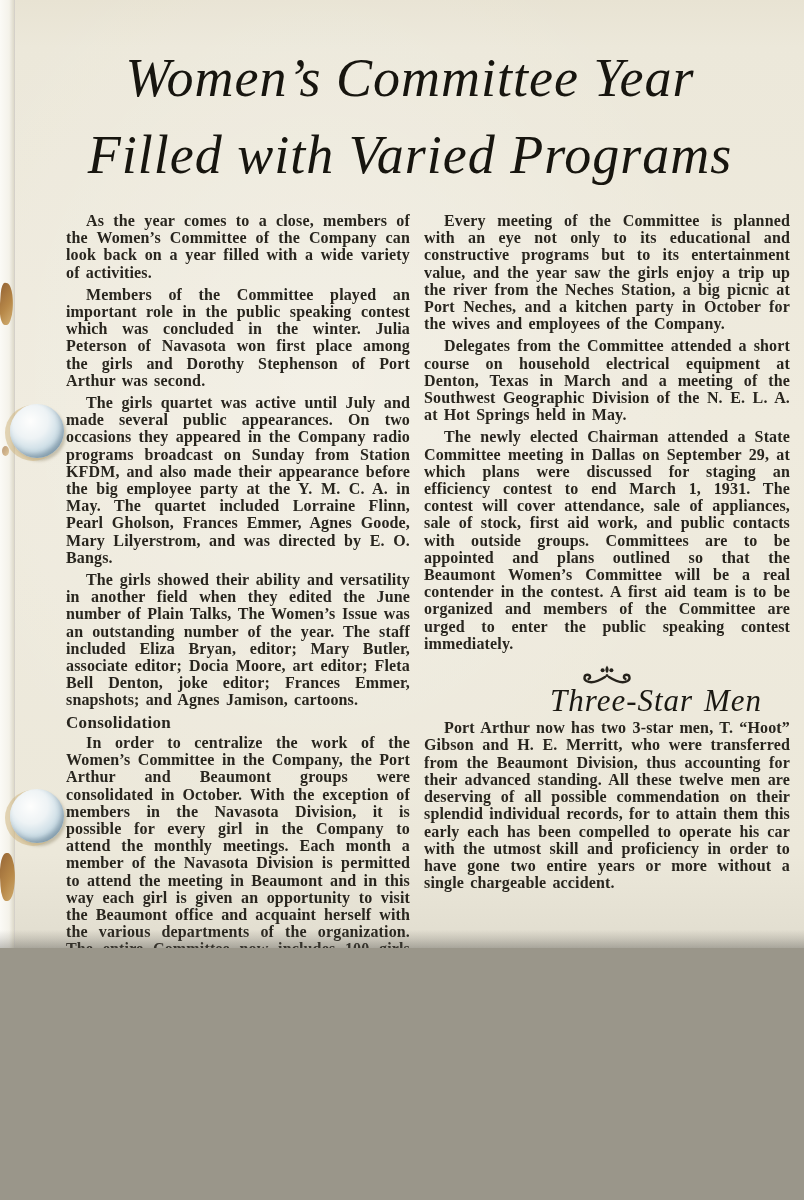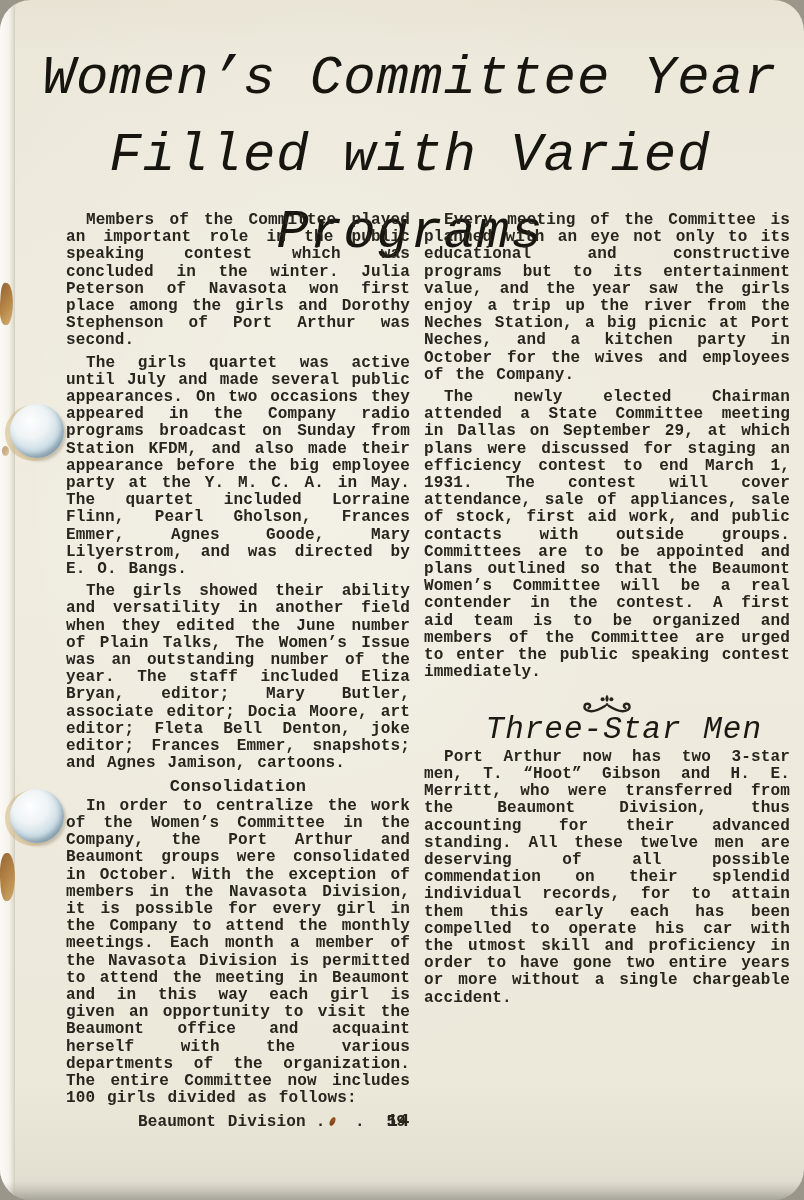--- a/index.html
+++ b/index.html
@@ -1,23 +1,22 @@
 <!DOCTYPE html>
 <html><head>
 <meta charset="utf-8">
 <style>
   html,body { margin:0; padding:0; background:#9a968a; }
   .page {
-    position:relative; width:804px; height:1200px; overflow:hidden;
+    position:relative; width:804px; height:948px; overflow:hidden;
     background:
       radial-gradient(ellipse at 40% 40%, rgba(255,255,255,0.25), rgba(255,255,255,0) 60%),
       linear-gradient(180deg, #e8e3d3 0%, #ece8da 5%, #efebde 45%, #ece8da 90%, #e3dfd1 98%, #d6d2c6 100%);
-    font-family:Liberation Mono, monospace;
+    font-family:Liberation Serif, serif;
     color:#28251e;
-    border-radius:31px;
   }
   .scan-edge {
     position:absolute; left:0; top:0; width:14px; height:100%;
     background:linear-gradient(90deg,#fbfaf6 0%, #f4f2ea 65%, #ddd9c9 100%);
     border-right:1px solid rgba(115,105,85,0.28);
   }
   .bottom-shadow {
     position:absolute; left:0; bottom:0; width:100%; height:18px;
     background:linear-gradient(180deg, rgba(110,108,100,0) 0%, rgba(110,108,100,0.16) 45%, rgba(82,80,74,0.34) 100%);
   }
@@ -28,21 +27,21 @@
   }
   .col {
     position:absolute; top:212px;
     font-size:16px; line-height:17.2px; font-weight:700;
     word-spacing:2px; letter-spacing:0.15px;
   }
   .col p { margin:0 0 5px 0; text-align:justify; text-indent:20px; }
   .col-left  { left:66px;  width:344px; }
   .col-right { left:424px; width:366px; }
   .sub-heading {
-    margin:3px 0 3px 0; text-align:center;
+    margin:3px 0 3px 0; 
     font-size:17px; font-weight:700; letter-spacing:0.3px;
   }
   .division-table { margin:4px 0 0 72px; width:268px; }
   .division-row {
     display:flex; align-items:baseline; height:20px; line-height:20px;
     font-weight:700;
   }
   .division-row .leader {
     flex:1; text-align:center; letter-spacing:9px; padding-left:10px;
     overflow:hidden; white-space:nowrap;
@@ -92,38 +91,40 @@
 <div class="page">
 
   <div class="scan-edge"></div>
 
   <div class="title">
     <div>Women’s Committee Year</div>
     <div>Filled with Varied Programs</div>
   </div>
 
   <section class="col col-left">
+    <p>As the year comes to a close, members of the Women’s Committee of the Company can look back on a year filled with a wide variety of activities.</p>
     <p>Members of the Committee played an important role in the public speaking contest which was concluded in the winter. Julia Peterson of Navasota won first place among the girls and Dorothy Stephenson of Port Arthur was second.</p>
     <p>The girls quartet was active until July and made several public appearances. On two occasions they appeared in the Company radio programs broadcast on Sunday from Station KFDM, and also made their appearance before the big employee party at the Y. M. C. A. in May. The quartet included Lorraine Flinn, Pearl Gholson, Frances Emmer, Agnes Goode, Mary Lilyerstrom, and was directed by E. O. Bangs.</p>
     <p>The girls showed their ability and versatility in another field when they edited the June number of Plain Talks, The Women’s Issue was an outstanding number of the year. The staff included Eliza Bryan, editor; Mary Butler, associate editor; Docia Moore, art editor; Fleta Bell Denton, joke editor; Frances Emmer, snapshots; and Agnes Jamison, cartoons.</p>
     <h3 class="sub-heading">Consolidation</h3>
     <p>In order to centralize the work of the Women’s Committee in the Company, the Port Arthur and Beaumont groups were consolidated in October. With the exception of members in the Navasota Division, it is possible for every girl in the Company to attend the monthly meetings. Each month a member of the Navasota Division is permitted to attend the meeting in Beaumont and in this way each girl is given an opportunity to visit the Beaumont office and acquaint herself with the various departments of the organization. The entire Committee now includes 100 girls divided as follows:</p>
 
     <div class="division-table">
       <div class="division-row">
         <span>Beaumont Division</span>
         <span class="leader">. . .</span>
         <span class="count">59</span>
       </div>
 
     </div>
   </section>
 
   <section class="col col-right">
     <p>Every meeting of the Committee is planned with an eye not only to its educational and constructive programs but to its entertainment value, and the year saw the girls enjoy a trip up the river from the Neches Station, a big picnic at Port Neches, and a kitchen party in October for the wives and employees of the Company.</p>
+    <p>Delegates from the Committee attended a short course on household electrical equipment at Denton, Texas in March and a meeting of the Southwest Geographic Division of the N. E. L. A. at Hot Springs held in May.</p>
     <p>The newly elected Chairman attended a State Committee meeting in Dallas on September 29, at which plans were discussed for staging an efficiency contest to end March 1, 1931. The contest will cover attendance, sale of appliances, sale of stock, first aid work, and public contacts with outside groups. Committees are to be appointed and plans outlined so that the Beaumont Women’s Committee will be a real contender in the contest. A first aid team is to be organized and members of the Committee are urged to enter the public speaking contest immediately.</p>
 
     <div class="ornament">
       <svg width="52" height="26" viewBox="0 0 52 26" xmlns="http://www.w3.org/2000/svg">
         <g fill="#26231c">
           <path d="M26 1.5 C23.8 4.5 23.8 7 26 9.2 C28.2 7 28.2 4.5 26 1.5 Z"></path>
           <circle cx="21.6" cy="6.2" r="2"></circle>
           <circle cx="30.4" cy="6.2" r="2"></circle>
           <circle cx="26" cy="11.6" r="1.5"></circle>
         </g>

